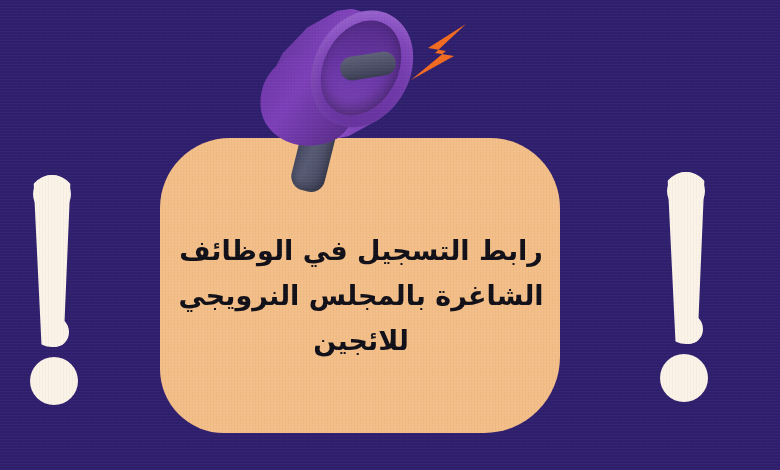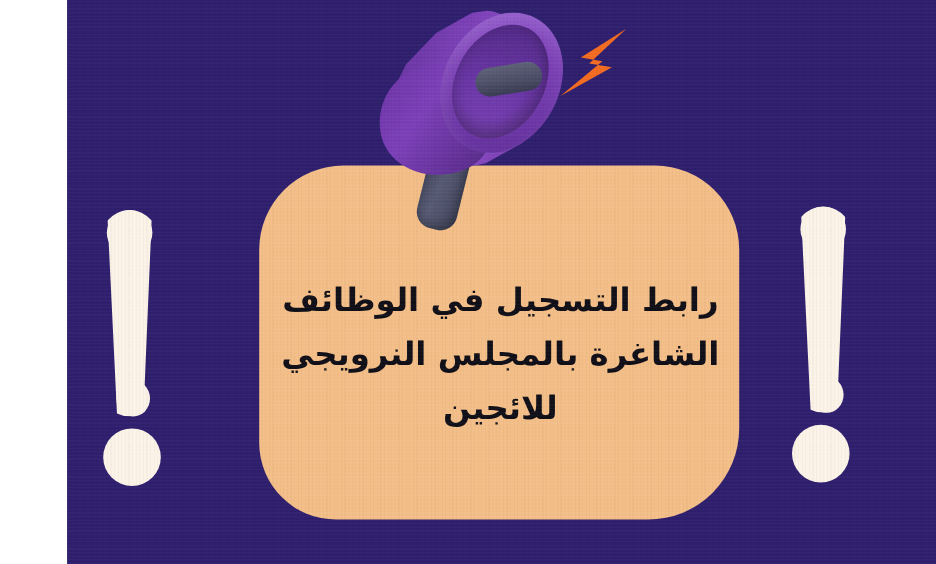--- a/index.html
+++ b/index.html
@@ -2,21 +2,21 @@
 <html lang="ar" dir="rtl"><head>
 <meta charset="utf-8">
 <style>
   html, body {
     margin: 0;
     padding: 0;
     background: #ffffff;
   }
   #poster {
     position: relative;
-    width: 724px;
+    width: 780px;
     height: 470px;
     overflow: hidden;
     background: #2F1F6E;
     font-family: "DejaVu Sans", "Liberation Sans", sans-serif;
   }
 
   
   .bg {
     position: absolute;
     inset: 0;

